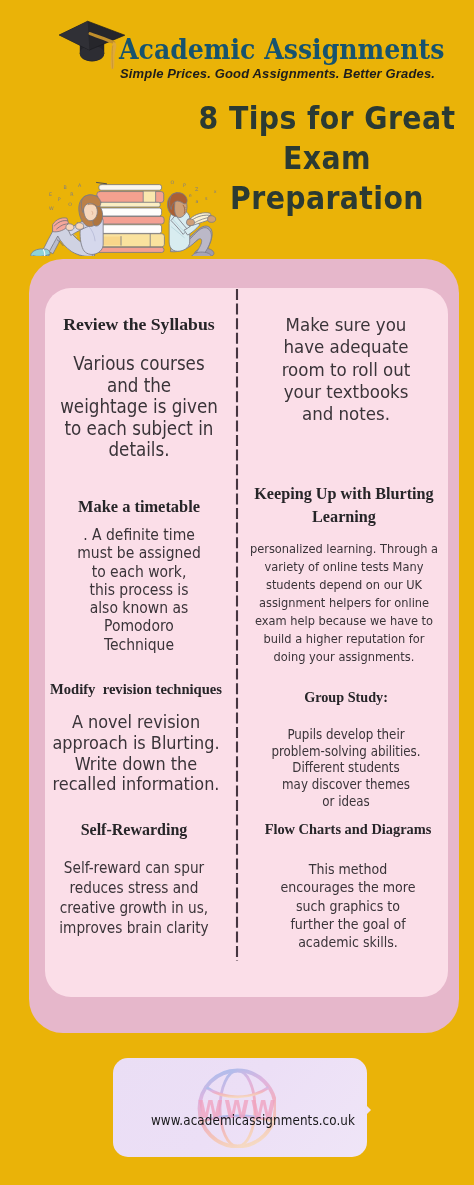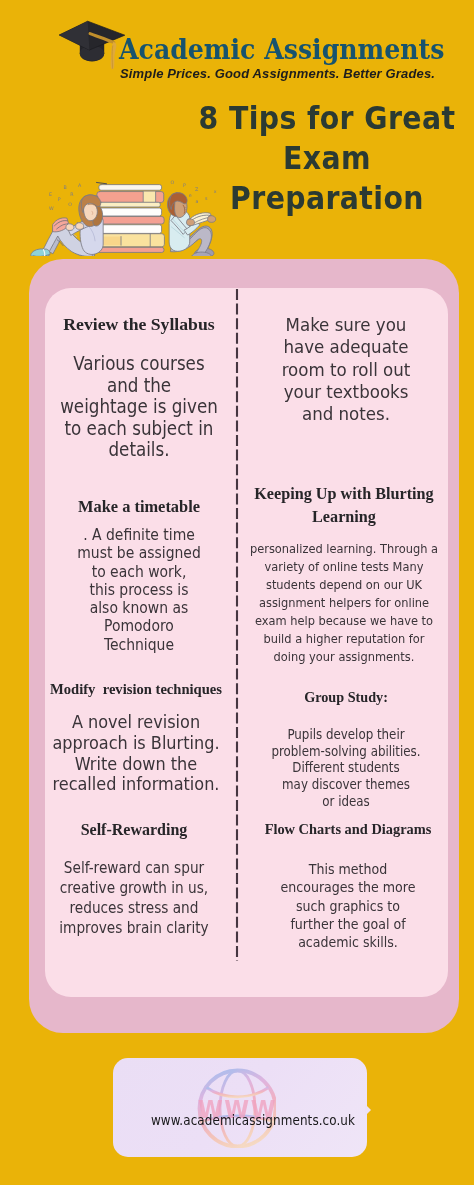--- a/index.html
+++ b/index.html
@@ -317,22 +317,22 @@
           <span class="ln">Write down the</span>
           <span class="ln">recalled information.</span>
         </p>
     </div>
     <div class="sec s-l3">
       <h3>
           <span class="ln">Self-Rewarding</span>
         </h3>
       <p>
           <span class="ln">Self-reward can spur</span>
+          <span class="ln">reduces stress and</span>
           <span class="ln">creative growth in us,</span>
-          <span class="ln">reduces stress and</span>
           <span class="ln">improves brain clarity</span>
         </p>
     </div>
   </div>
 
   <div class="col col-right">
     <div class="sec s-r0">
       <p>
           <span class="ln">Make sure you</span>
           <span class="ln">have adequate</span>

